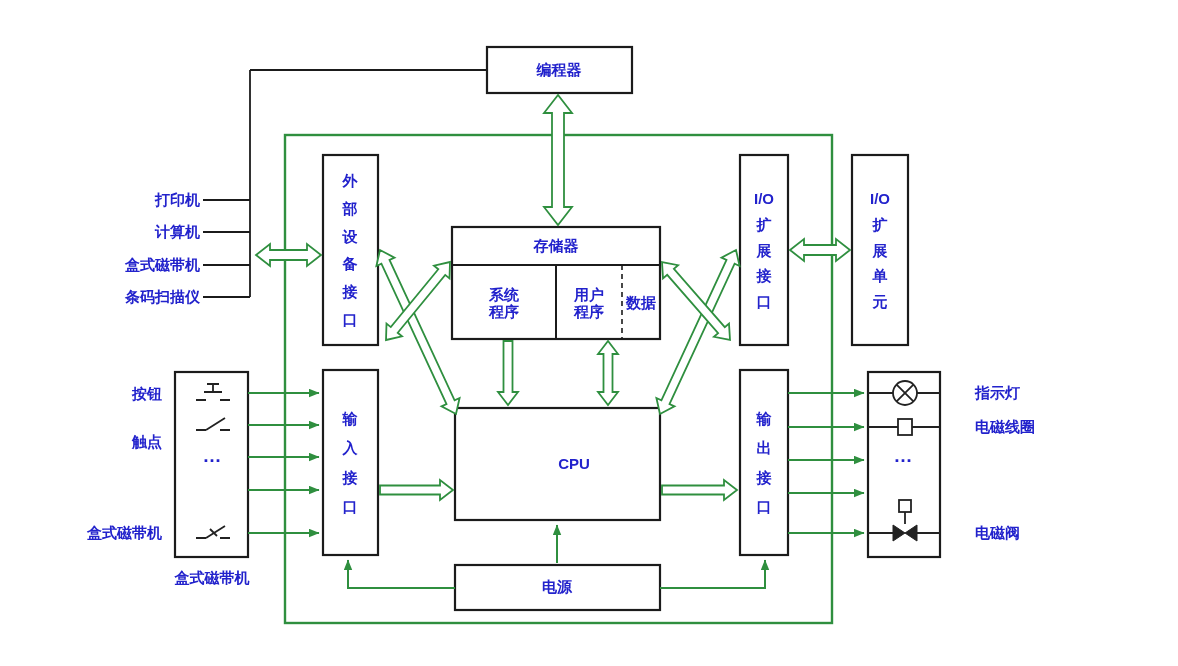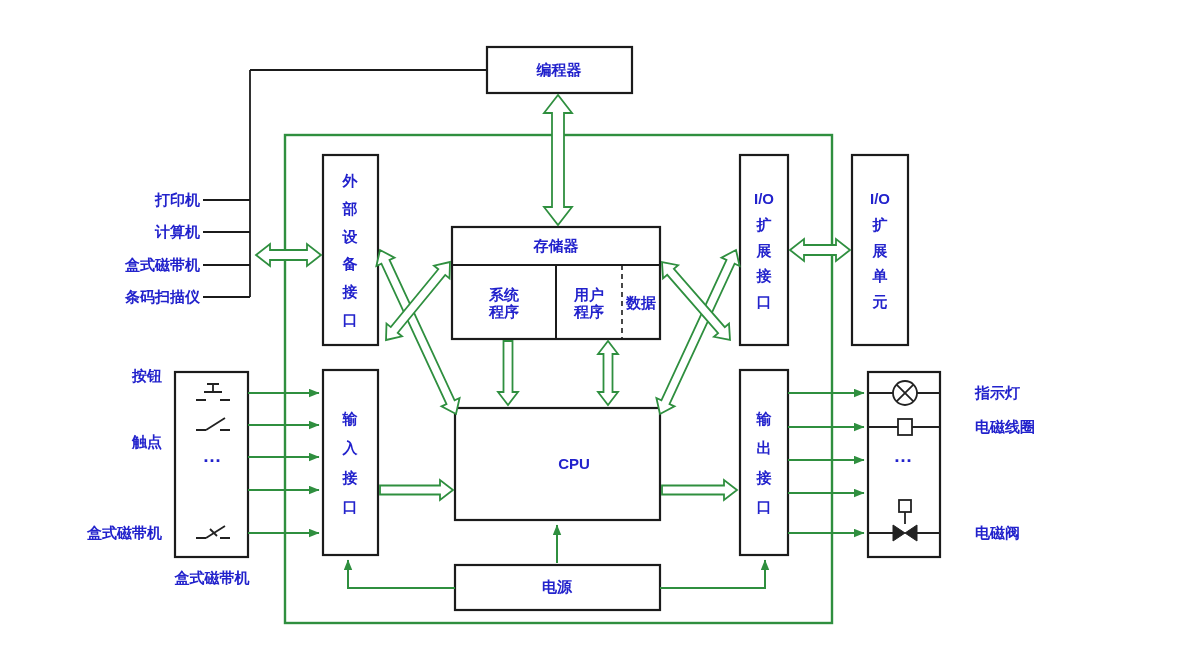--- a/index.html
+++ b/index.html
@@ -150,21 +150,21 @@
 出
 接
 口</div>
   <div class="lbl" style="left:557px;top:587px">电源</div>
 
   <div class="lbl r" style="right:978px;top:200px">打印机</div>
   <div class="lbl r" style="right:978px;top:232px">计算机</div>
   <div class="lbl r" style="right:978px;top:265px">盒式磁带机</div>
   <div class="lbl r" style="right:978px;top:297px">条码扫描仪</div>
 
-  <div class="lbl r" style="right:1016px;top:376px">按钮</div>
+  <div class="lbl r" style="right:1016px;top:394px">按钮</div>
   <div class="lbl r" style="right:1016px;top:442px">触点</div>
   <div class="lbl r" style="right:1016px;top:533px">盒式磁带机</div>
   <div class="lbl" style="left:212px;top:578px">盒式磁带机</div>
   <div class="lbl dots" style="left:213px;top:456px">…</div>
 
   <div class="lbl l" style="left:975px;top:393px">指示灯</div>
   <div class="lbl l" style="left:975px;top:427px">电磁线圈</div>
   <div class="lbl l" style="left:975px;top:533px">电磁阀</div>
   <div class="lbl dots" style="left:904px;top:456px">…</div>
 </div>

